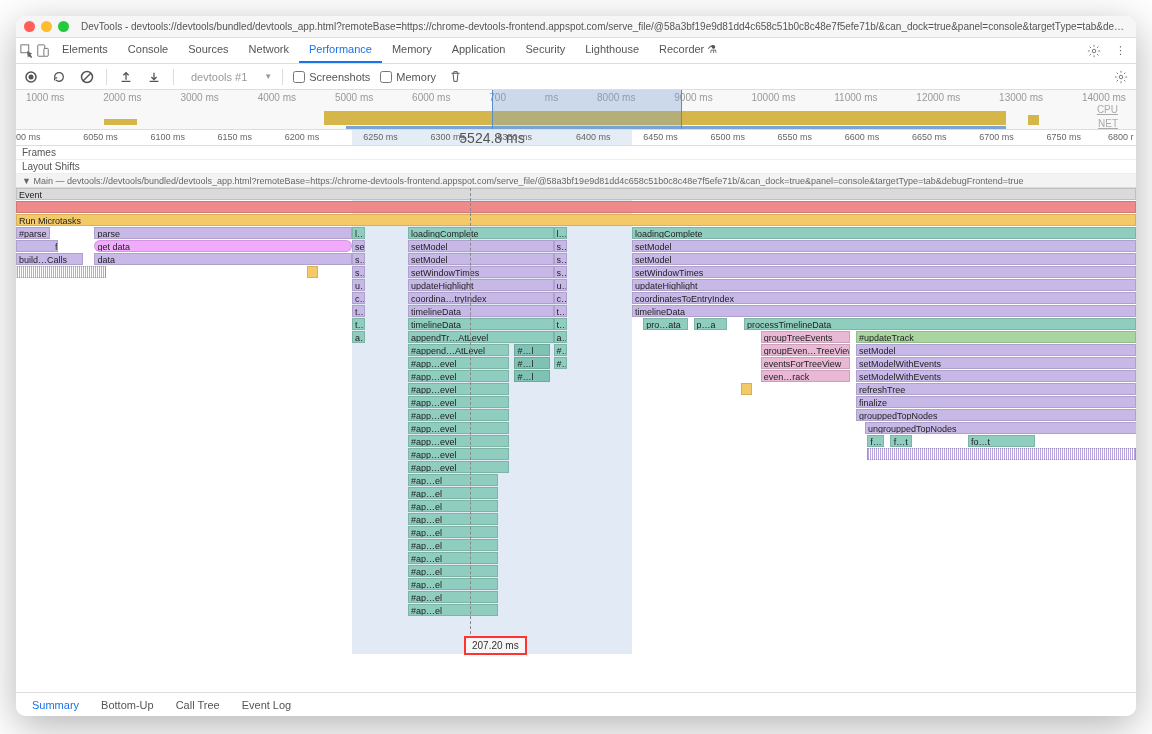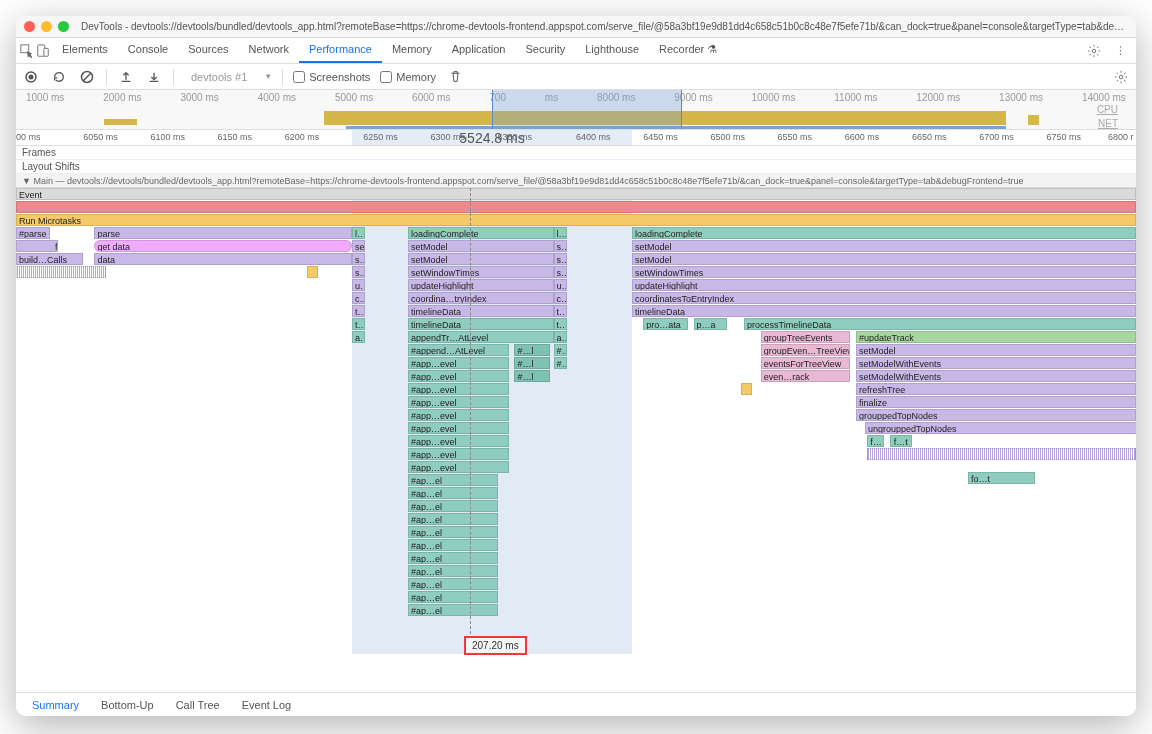--- a/index.html
+++ b/index.html
@@ -357,21 +357,21 @@
           <div class="cell c-purple" style="left: 75%; width: 25%;">grouppedTopNodes</div>
         </div>
         <div class="row">
           <div class="cell c-teal" style="left: 35%; width: 9%;">#app…evel</div>
           <div class="cell c-purple" style="left: 75%; width: 25%; margin-left: 9px;">ungrouppedTopNodes</div>
         </div>
         <div class="row">
           <div class="cell c-teal" style="left: 35%; width: 9%;">#app…evel</div>
           <div class="cell c-teal" style="left: 76%; width: 1.5%;">f…</div>
           <div class="cell c-teal" style="left: 78%; width: 2%; text-align: center;">f…t</div>
-          <div class="cell c-teal" style="left: 85%; width: 6%; margin-top: 37px;">fo…t</div>
+          <div class="cell c-teal" style="left: 85%; width: 6%;">fo…t</div>
         </div>
         <div class="row">
           <div class="cell c-teal" style="left: 35%; width: 9%;">#app…evel</div>
           <div class="cell c-stripe" style="left: 76%; width: 24%;"></div>
         </div>
         <div class="row">
           <div class="cell c-teal" style="left: 35%; width: 9%;">#app…evel</div>
         </div>
         <div class="row">
           <div class="cell c-teal" style="left: 35%; width: 8%;">#ap…el</div>

